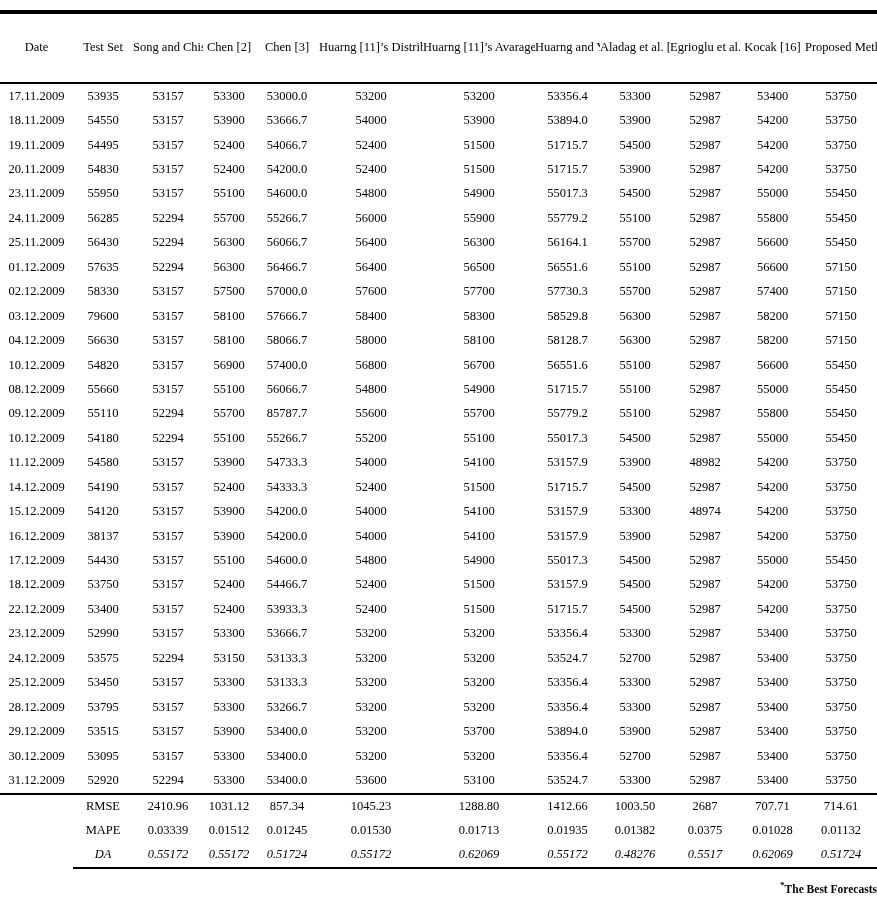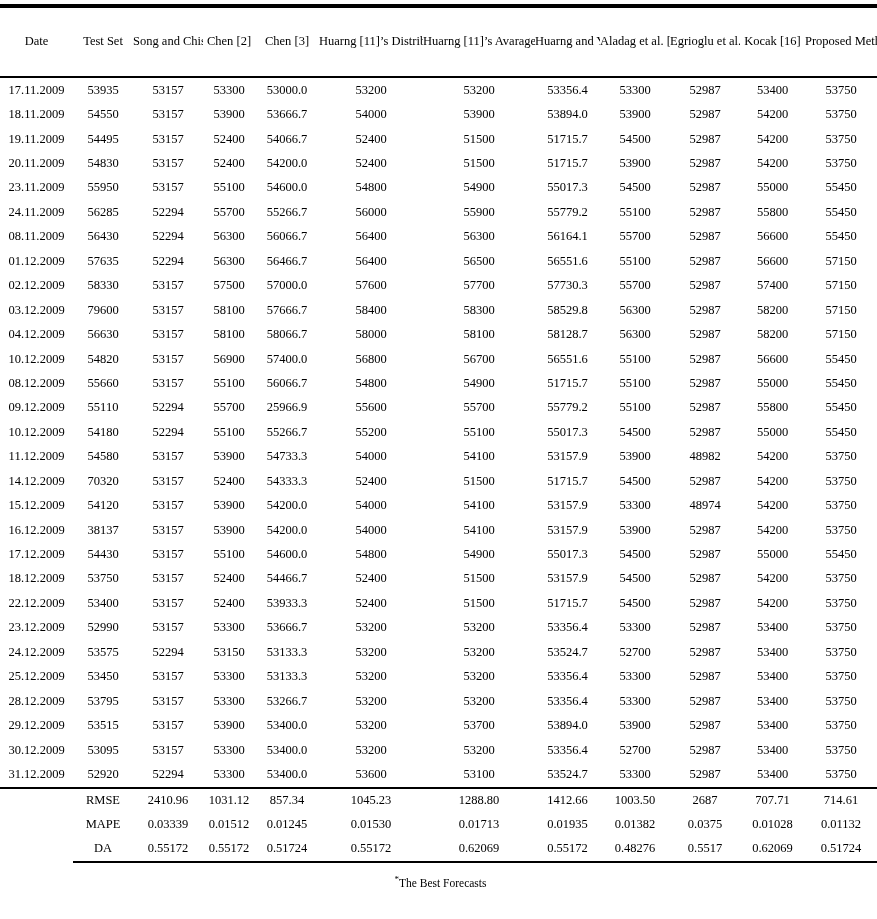--- a/index.html
+++ b/index.html
@@ -7,21 +7,21 @@
     padding: 0;
     background: #ffffff;
   }
   .page {
     width: 877px;
     height: 919px;
     background: #ffffff;
     color: #000000;
     font-family: "Liberation Serif", "DejaVu Serif", serif;
     box-sizing: border-box;
-    padding-top: 4px;
+    padding-top: 10px;
     overflow: hidden;
   }
   table.fts {
     width: 877px;
     border-collapse: collapse;
     table-layout: fixed;
   }
   table.fts th, table.fts td {
     font-weight: normal;
     font-size: 12.5px;
@@ -42,29 +42,31 @@
     height: 24.45px;
   }
   tbody.stats-rows td {
     height: 24px;
   }
   tbody.stats-rows tr:first-child td {
     border-top: 2px solid #000000;
   }
   tbody.stats-rows tr:last-child td {
     border-bottom: 2px solid #000000;
+    font-style: italic;
   }
   tbody.stats-rows tr:last-child td:first-child {
     border-bottom: none;
   }
   .footnote {
     margin-top: 11px;
     margin-left: 4px;
     font-size: 11.5px;
-    text-align: center;
+    text-align: right;
+    font-weight: bold;
   }
   .footnote sup {
     font-size: 9px;
     vertical-align: super;
   }
 </style>
 </head>
 <body>
 
 <div class="page">
@@ -193,21 +195,21 @@
           <td>55266.7</td>
           <td>56000</td>
           <td>55900</td>
           <td>55779.2</td>
           <td>55100</td>
           <td>52987</td>
           <td>55800</td>
           <td>55450</td>
         </tr>
         <tr>
-          <td>08.11.2009</td>
+          <td>25.11.2009</td>
           <td>56430</td>
           <td>52294</td>
           <td>56300</td>
           <td>56066.7</td>
           <td>56400</td>
           <td>56300</td>
           <td>56164.1</td>
           <td>55700</td>
           <td>52987</td>
           <td>56600</td>
@@ -295,21 +297,21 @@
           <td>55100</td>
           <td>52987</td>
           <td>55000</td>
           <td>55450</td>
         </tr>
         <tr>
           <td>09.12.2009</td>
           <td>55110</td>
           <td>52294</td>
           <td>55700</td>
-          <td>25966.9</td>
+          <td>85787.7</td>
           <td>55600</td>
           <td>55700</td>
           <td>55779.2</td>
           <td>55100</td>
           <td>52987</td>
           <td>55800</td>
           <td>55450</td>
         </tr>
         <tr>
           <td>10.12.2009</td>
@@ -334,21 +336,21 @@
           <td>54000</td>
           <td>54100</td>
           <td>53157.9</td>
           <td>53900</td>
           <td>48982</td>
           <td>54200</td>
           <td>53750</td>
         </tr>
         <tr>
           <td>14.12.2009</td>
-          <td>70320</td>
+          <td>54190</td>
           <td>53157</td>
           <td>52400</td>
           <td>54333.3</td>
           <td>52400</td>
           <td>51500</td>
           <td>51715.7</td>
           <td>54500</td>
           <td>52987</td>
           <td>54200</td>
           <td>53750</td>

